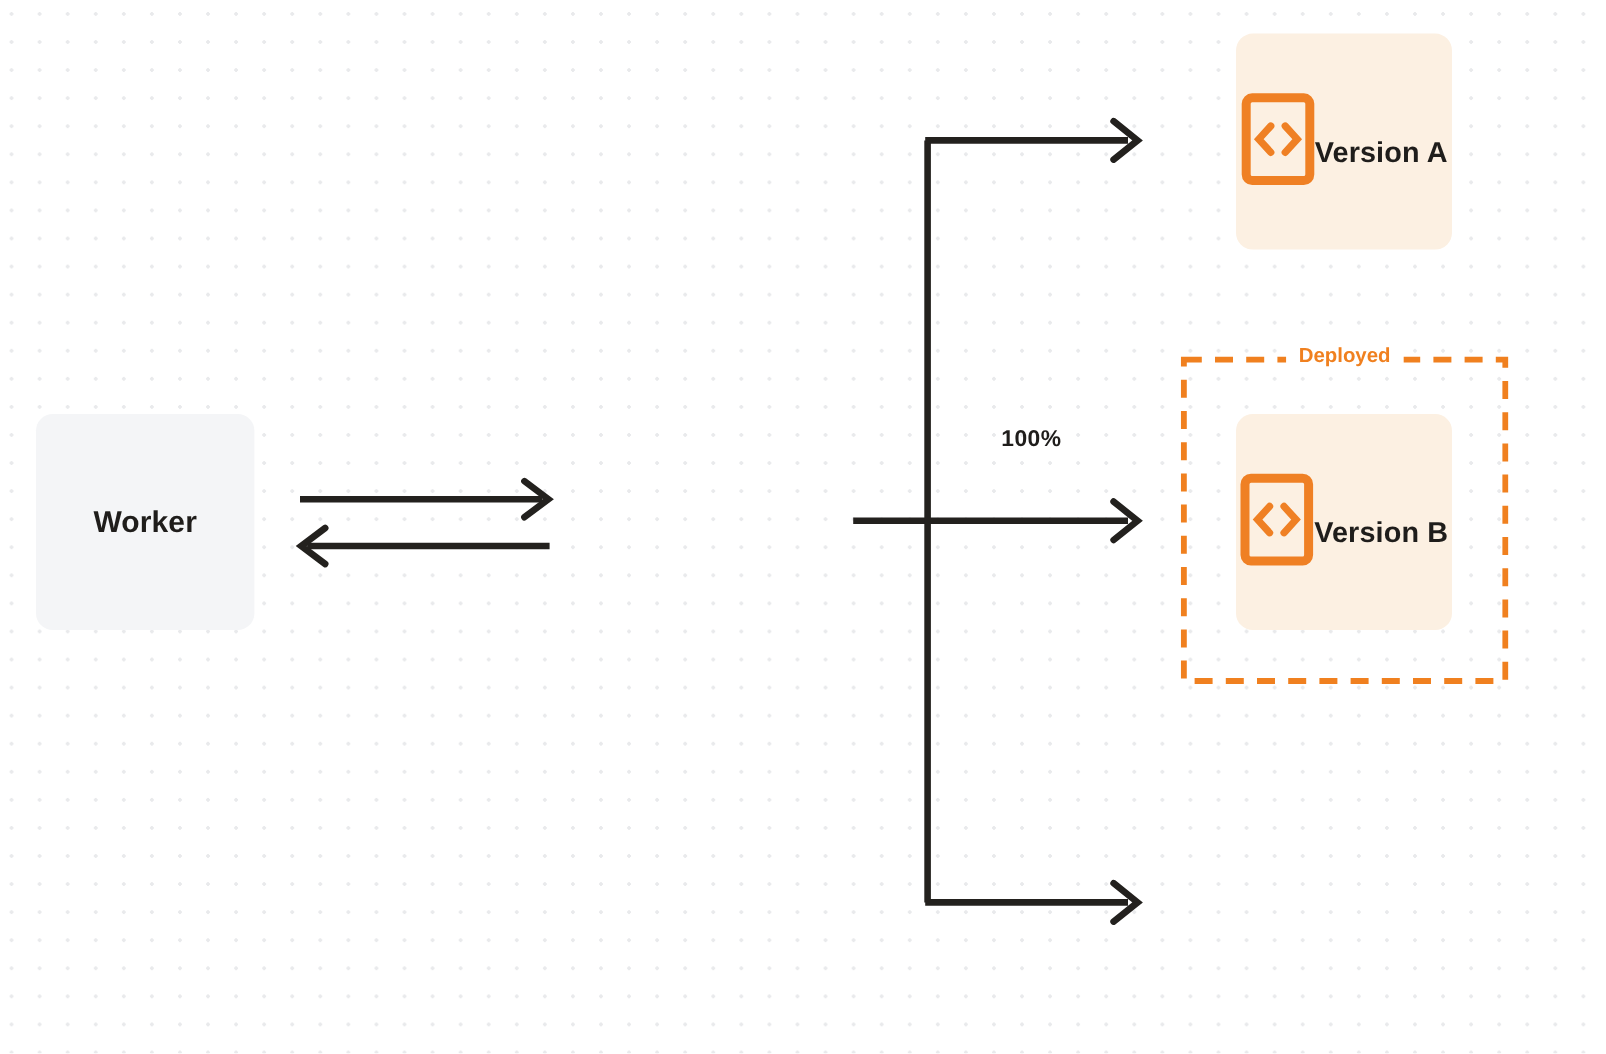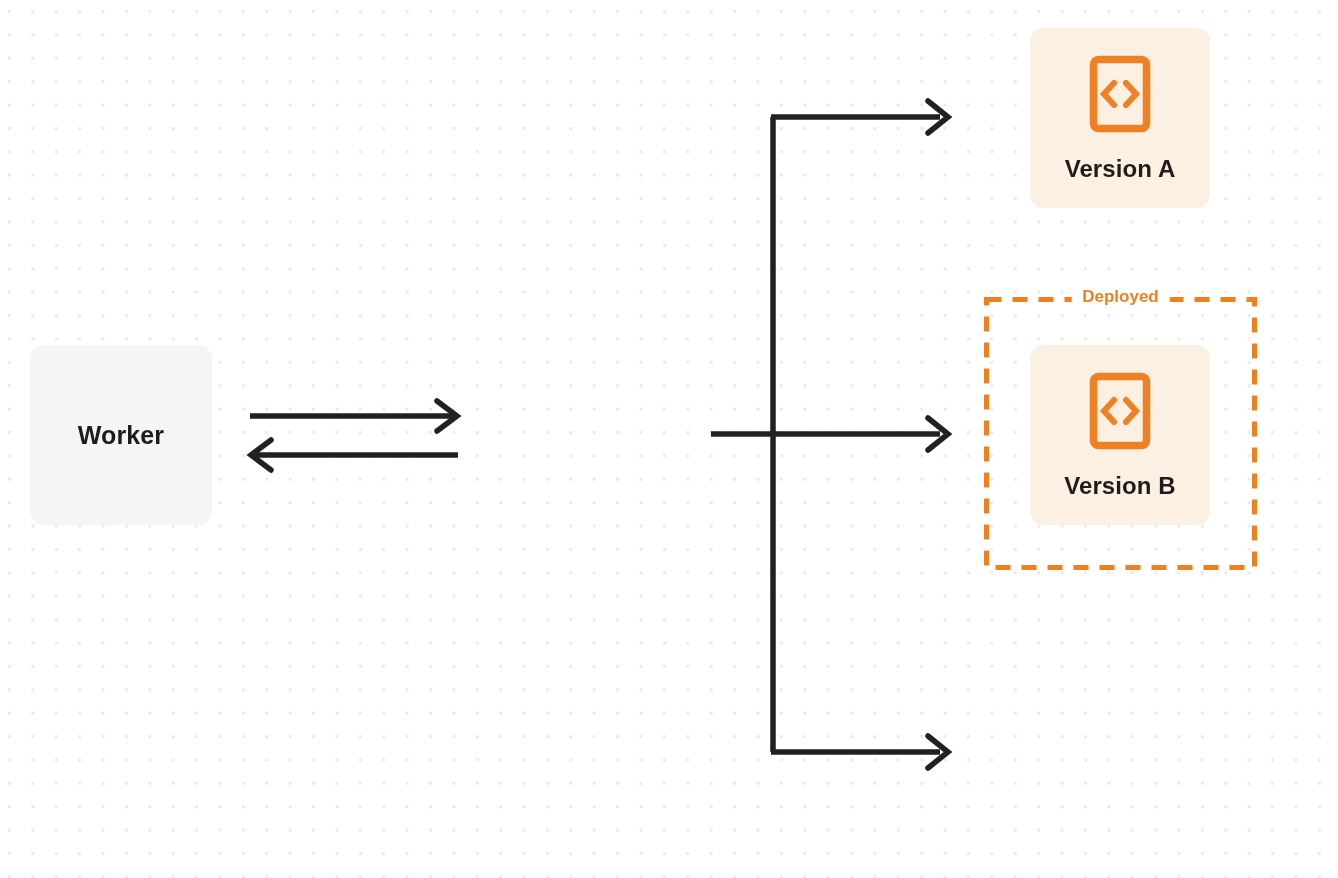--- a/index.html
+++ b/index.html
@@ -30,21 +30,20 @@
     width: 1338px;
     height: 878px;
     pointer-events: none;
   }
 
   
   .node {
     position: absolute;
     border-radius: 14px;
     display: flex;
-    flex-direction: column;
     align-items: center;
     justify-content: center;
     box-sizing: border-box;
   }
   .node .node-label {
     font-weight: bold;
     color: #1f1d1b;
     letter-spacing: .1px;
     line-height: 1;
   }
@@ -159,20 +158,21 @@
       <polyline points="928,418 948,434 928,450" fill="none" stroke="#23211e" stroke-width="5.5" stroke-linecap="round" stroke-linejoin="miter"></polyline>
     </g>
 
     <g>
       <line x1="771" y1="752" x2="940" y2="752" stroke="#23211e" stroke-width="5.5" stroke-linecap="butt"></line>
       <polyline points="928,736 948,752 928,768" fill="none" stroke="#23211e" stroke-width="5.5" stroke-linecap="round" stroke-linejoin="miter"></polyline>
     </g>
   </svg>
 
   <div class="traffic-label">
+    <span class="traffic-pct">100%</span>
   </div>
 
   <div class="node node-client">
     <span class="node-label">Worker</span>
   </div>
 
 
   <div class="node node-version node-version-a">
     <span>
       <svg width="62" height="78" viewBox="0 0 62 78" xmlns="http://www.w3.org/2000/svg">

